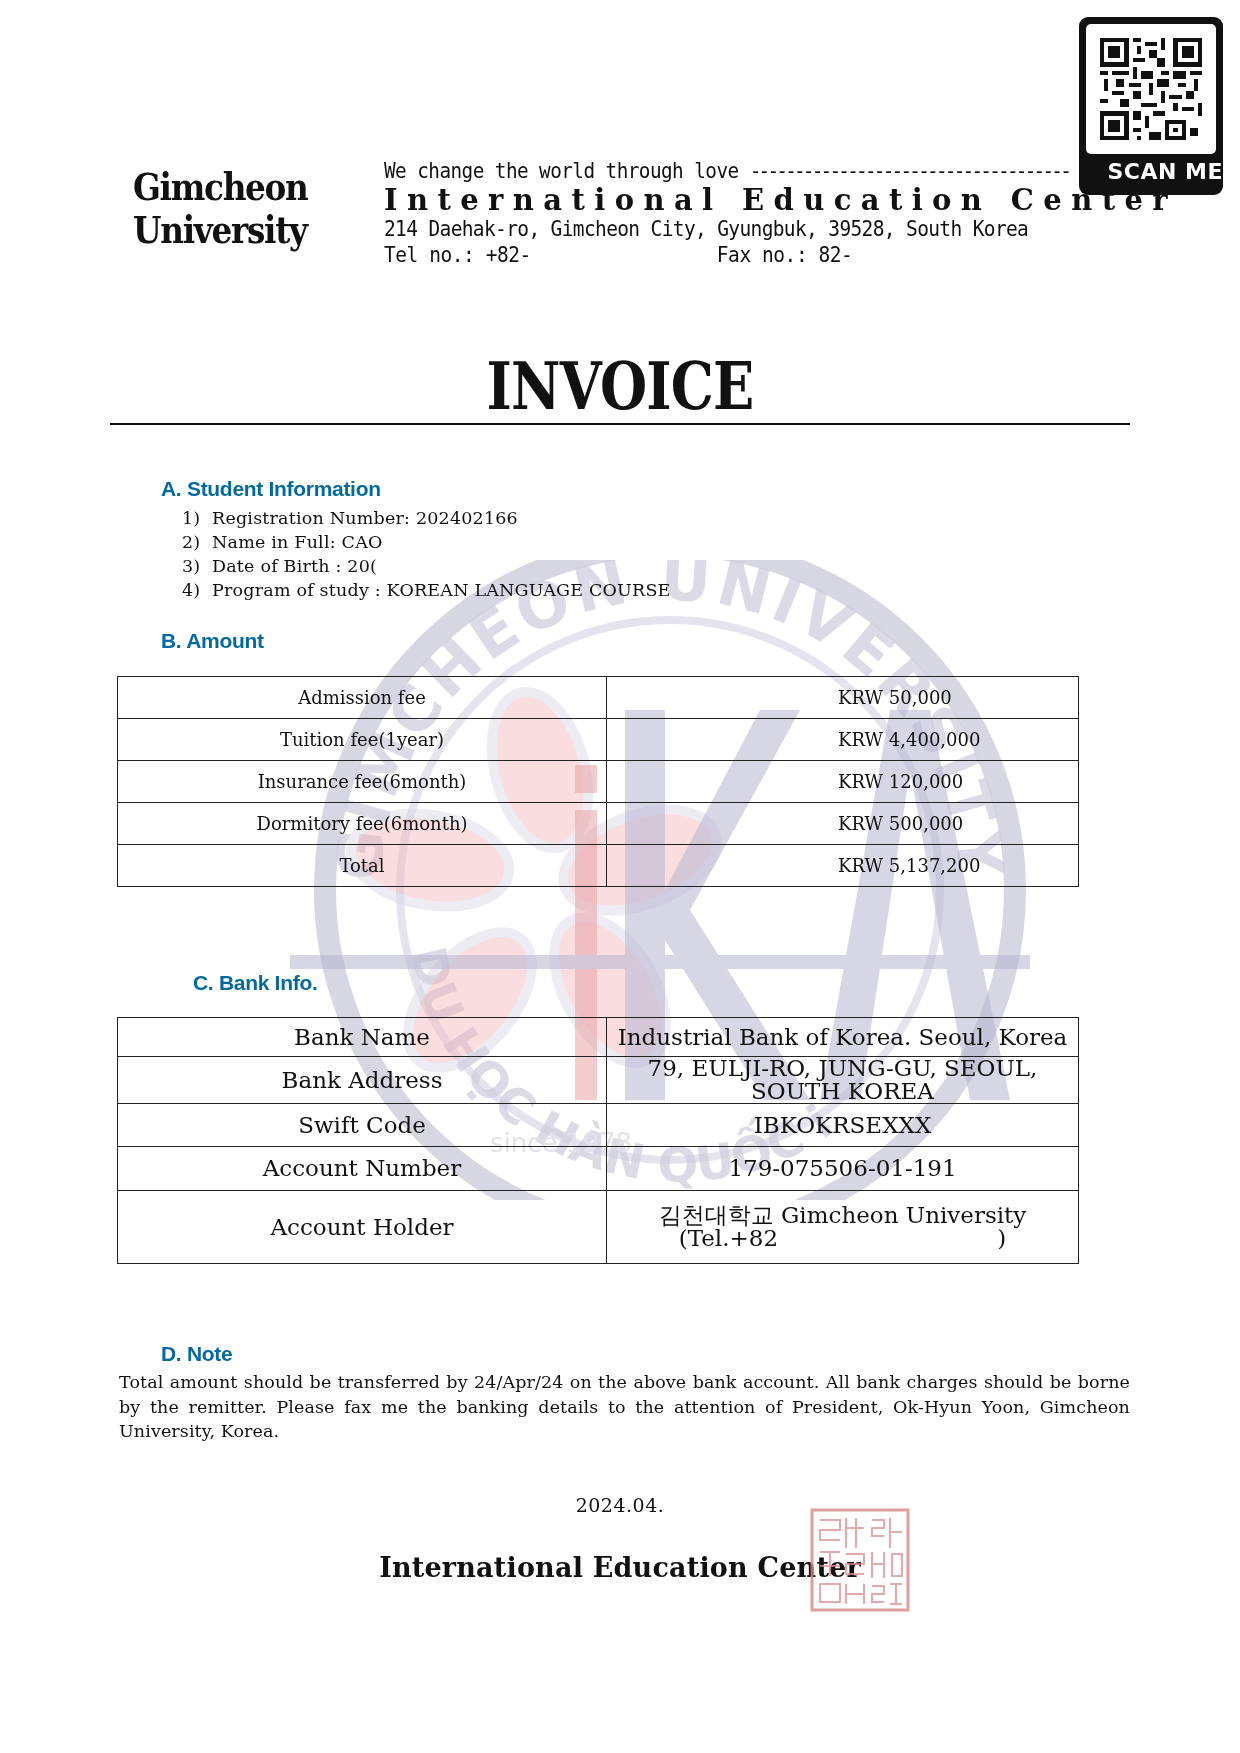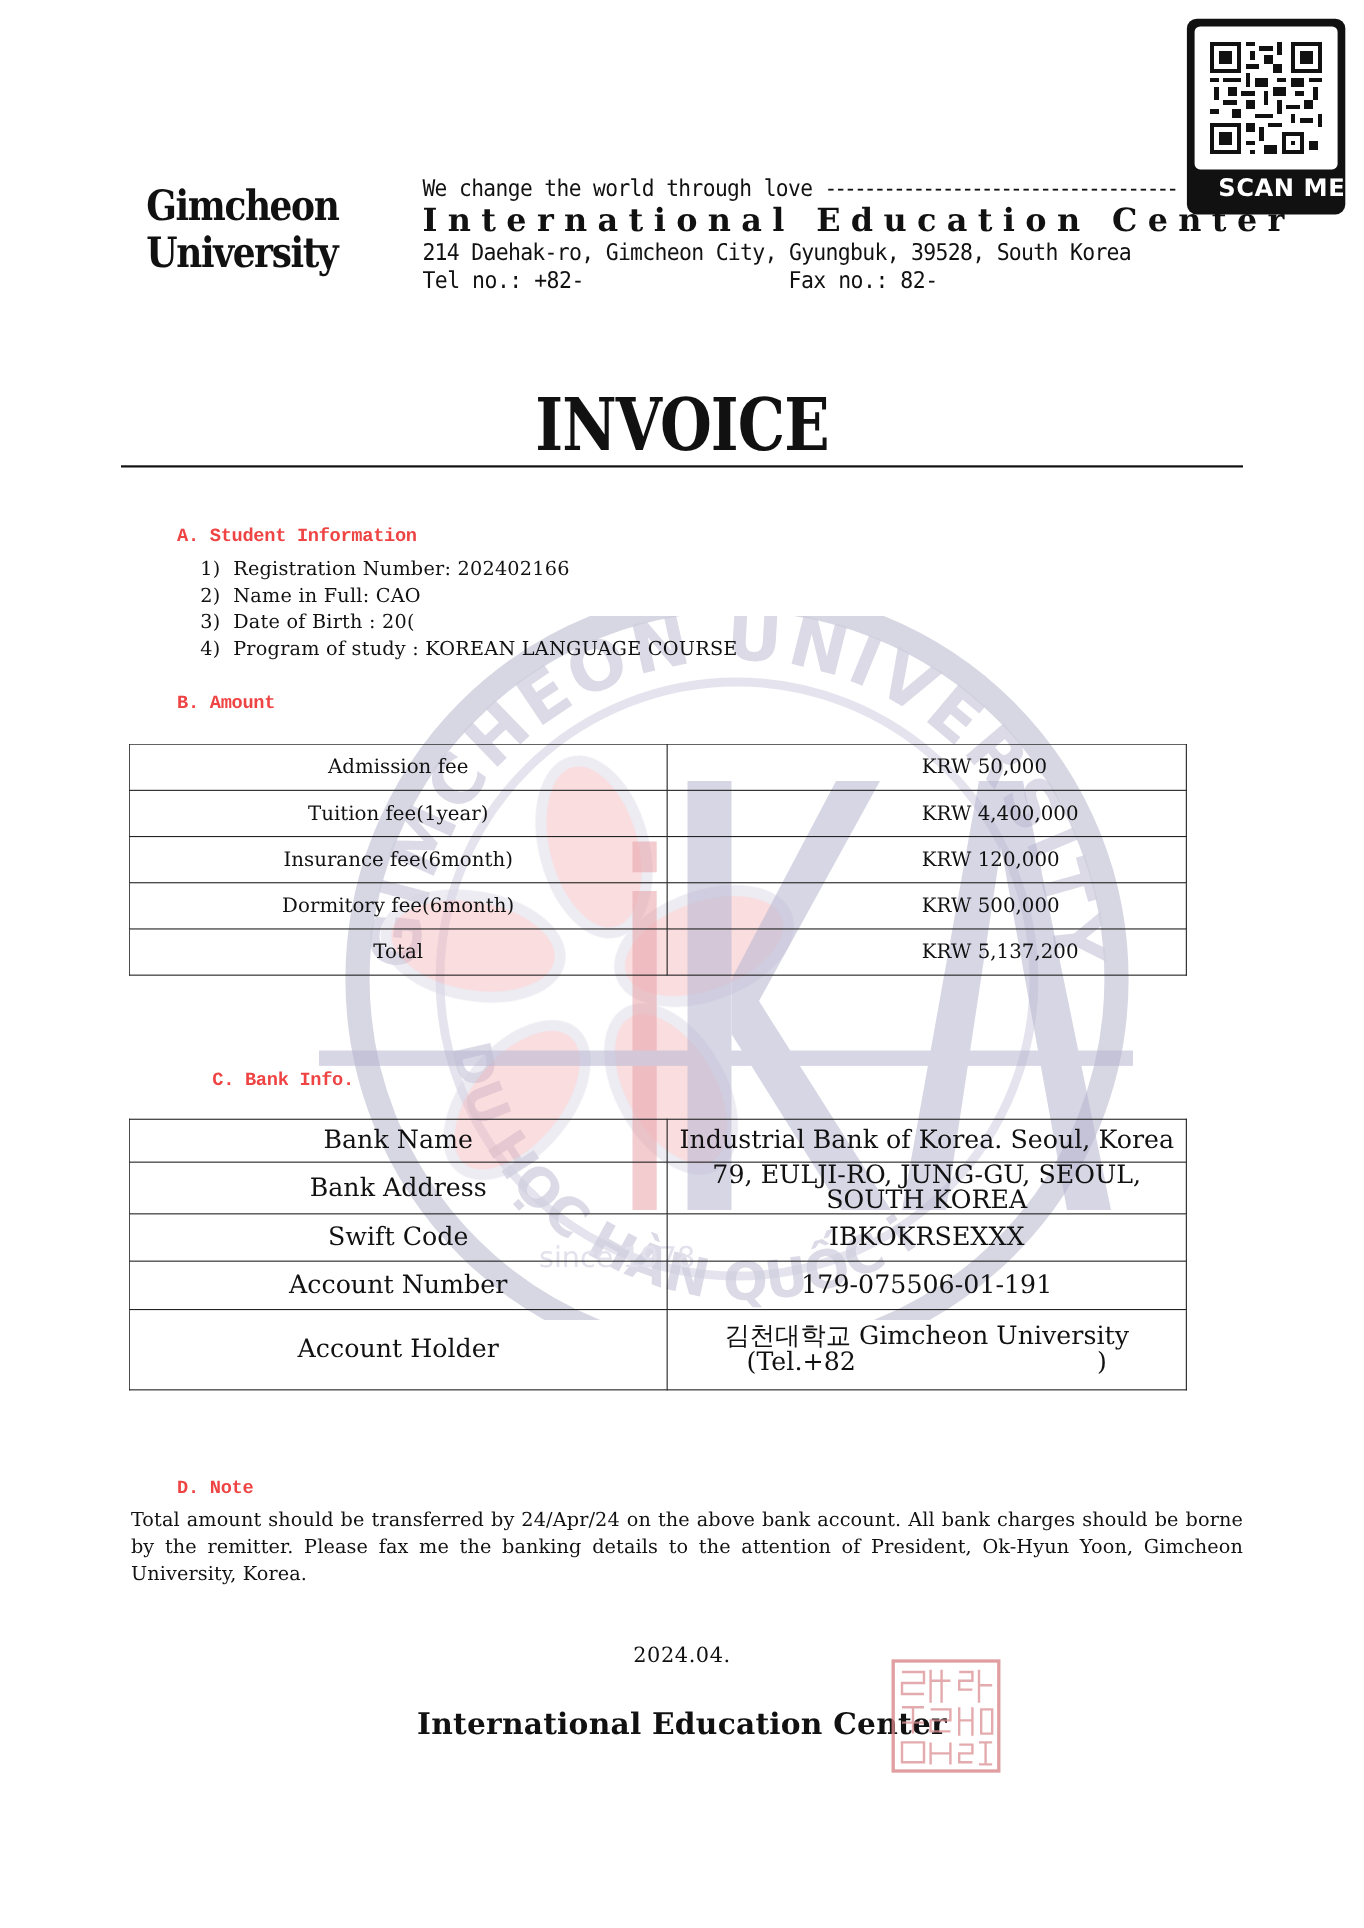--- a/index.html
+++ b/index.html
@@ -23,21 +23,21 @@
   .qr-code { position:absolute; left:14px; top:14px; width:102px; height:102px; }
   .qr-label { position:absolute; left:0; width:144px; top:142px; text-align:right; color:#fff;
               font-family:"DejaVu Sans", sans-serif; font-size:22px; font-weight:bold; letter-spacing:0.5px; }
   
   .title { left:0; width:1240px; top:350px; text-align:center; font-family:"DejaVu Serif", serif; font-weight:bold;
            font-size:66px; line-height:72px; letter-spacing:-1px; transform:scaleX(0.82); transform-origin:center; }
   .title-rule { left:110px; top:423px; width:1020px; height:2px; background:#111; }
   
   .watermark { left:290px; top:560px; width:760px; height:640px; pointer-events:none; }
   
-  .sec-head { font-family:Liberation Mono, monospace; font-weight:bold; font-size:17px; line-height:26px; color:#ef4444; letter-spacing:-0.3px; }
+  .sec-head { font-family:Liberation Sans, sans-serif; font-weight:bold; font-size:21px; line-height:26px; color:#0369a1; letter-spacing:-0.3px; }
   .info-list { left:182px; top:506px; font-size:17.5px; line-height:24px; letter-spacing:0.2px; }
   .info-list .item { white-space:nowrap; }
   .info-list .num { display:inline-block; width:30px; }
   
   table.grid { position:absolute; border-collapse:collapse; table-layout:fixed; font-family:"DejaVu Serif", serif; }
   table.grid td { border:1.6px solid #222; text-align:center; vertical-align:middle; padding:0 4px; font-size:18px; color:#111; }
   table.grid td.lab { width:480px; }
   table.fees { left:117px; top:676px; width:962px; }
   table.fees td { height:41px; }
   table.fees td.val { text-align:left; padding-left:231px; }

